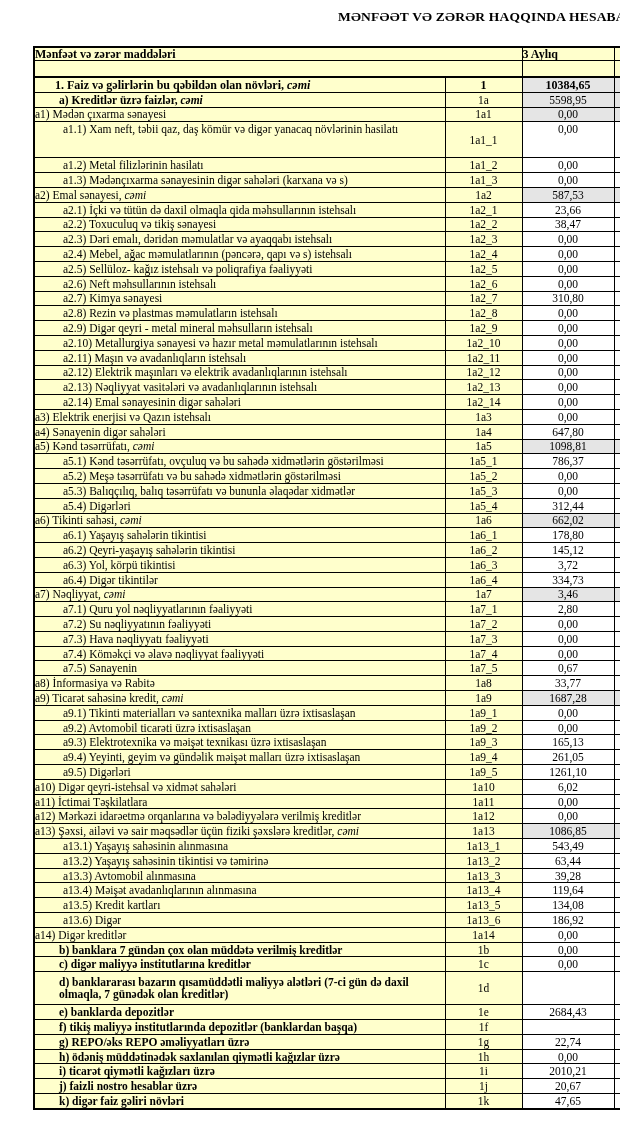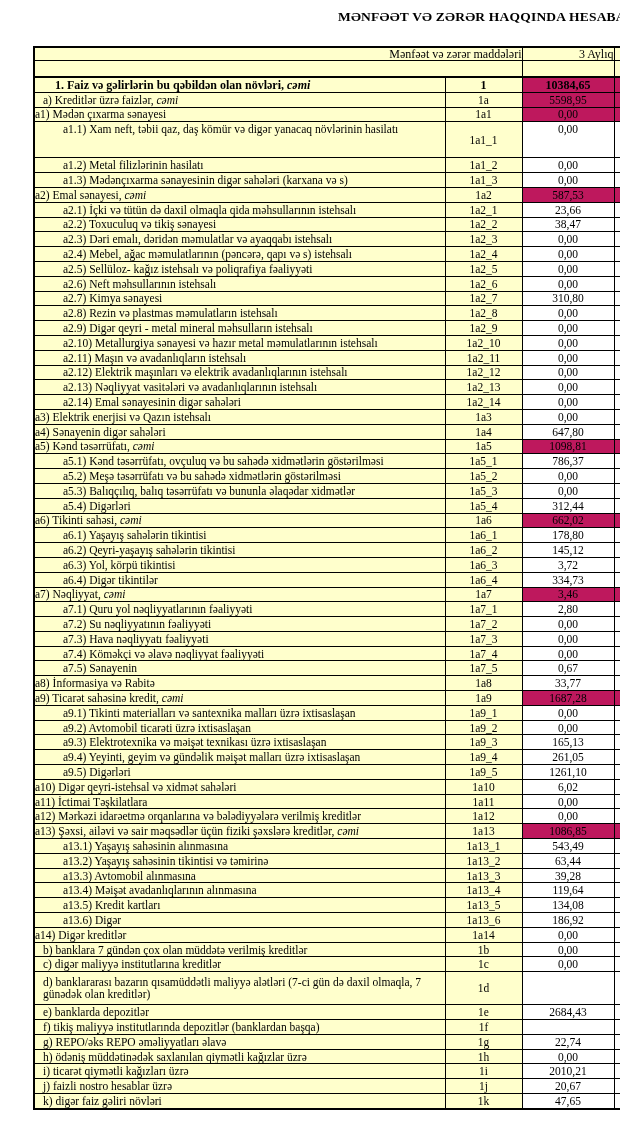--- a/index.html
+++ b/index.html
@@ -20,32 +20,32 @@
     width:589px;
     border:2px solid #000;
   }
   th, td {
     border:1px solid #000;
     background:#FFFFCC;
     font-size:11.5px; line-height:12px;
     padding:0; overflow:hidden;
     vertical-align:middle;
   }
-  thead th { height:12px; font-size:12px; font-weight:normal; text-align:right; }
+  thead th { height:12px; font-size:12px; font-weight:bold; text-align:left; }
   tr.spacer td { height:15px; }
   tbody td { height:13.8px; }
   td.desc { text-align:left; white-space:nowrap; }
   td.desc.wrap { white-space:normal; padding-right:4px; }
   .ind0 { padding-left:20px; }
-  .ind1 { padding-left:8px; }
+  .ind1 { padding-left:24px;font-weight:bold; }
   .ind2 { }
   .ind3 { padding-left:28px; }
   td.code, td.val { text-align:center; }
   td.val, td.sliver { background:#ffffff; }
-  td.val.hl, td.sliver.hl { background:#be185d; }
+  td.val.hl, td.sliver.hl { background:#e5e5e5; }
   tr.total td { font-weight:bold; font-size:12px; border-top:2px solid #000; }
   td.vtop { vertical-align:top; padding-top:1px;margin-left:41px; }
 </style>
 </head>
 <body>
 
 <div class="doc-title">MƏNFƏƏT VƏ ZƏRƏR HAQQINDA HESABAT</div>
 
 <table class="report">
   <colgroup>
@@ -433,21 +433,21 @@
         <td class="val">2684,43</td>
         <td class="sliver"></td>
       </tr>
       <tr>
         <td class="desc ind1">f) tikiş maliyyə institutlarında depozitlər (banklardan başqa)</td>
         <td class="code">1f</td>
         <td class="val"></td>
         <td class="sliver"></td>
       </tr>
       <tr>
-        <td class="desc ind1">g) REPO/əks REPO əməliyyatları əlavə</td>
+        <td class="desc ind1">g) REPO/əks REPO əməliyyatları üzrə</td>
         <td class="code">1g</td>
         <td class="val">22,74</td>
         <td class="sliver"></td>
       </tr>
       <tr>
         <td class="desc ind1">h) ödəniş müddətinədək saxlanılan qiymətli kağızlar üzrə</td>
         <td class="code">1h</td>
         <td class="val">0,00</td>
         <td class="sliver"></td>
       </tr>

